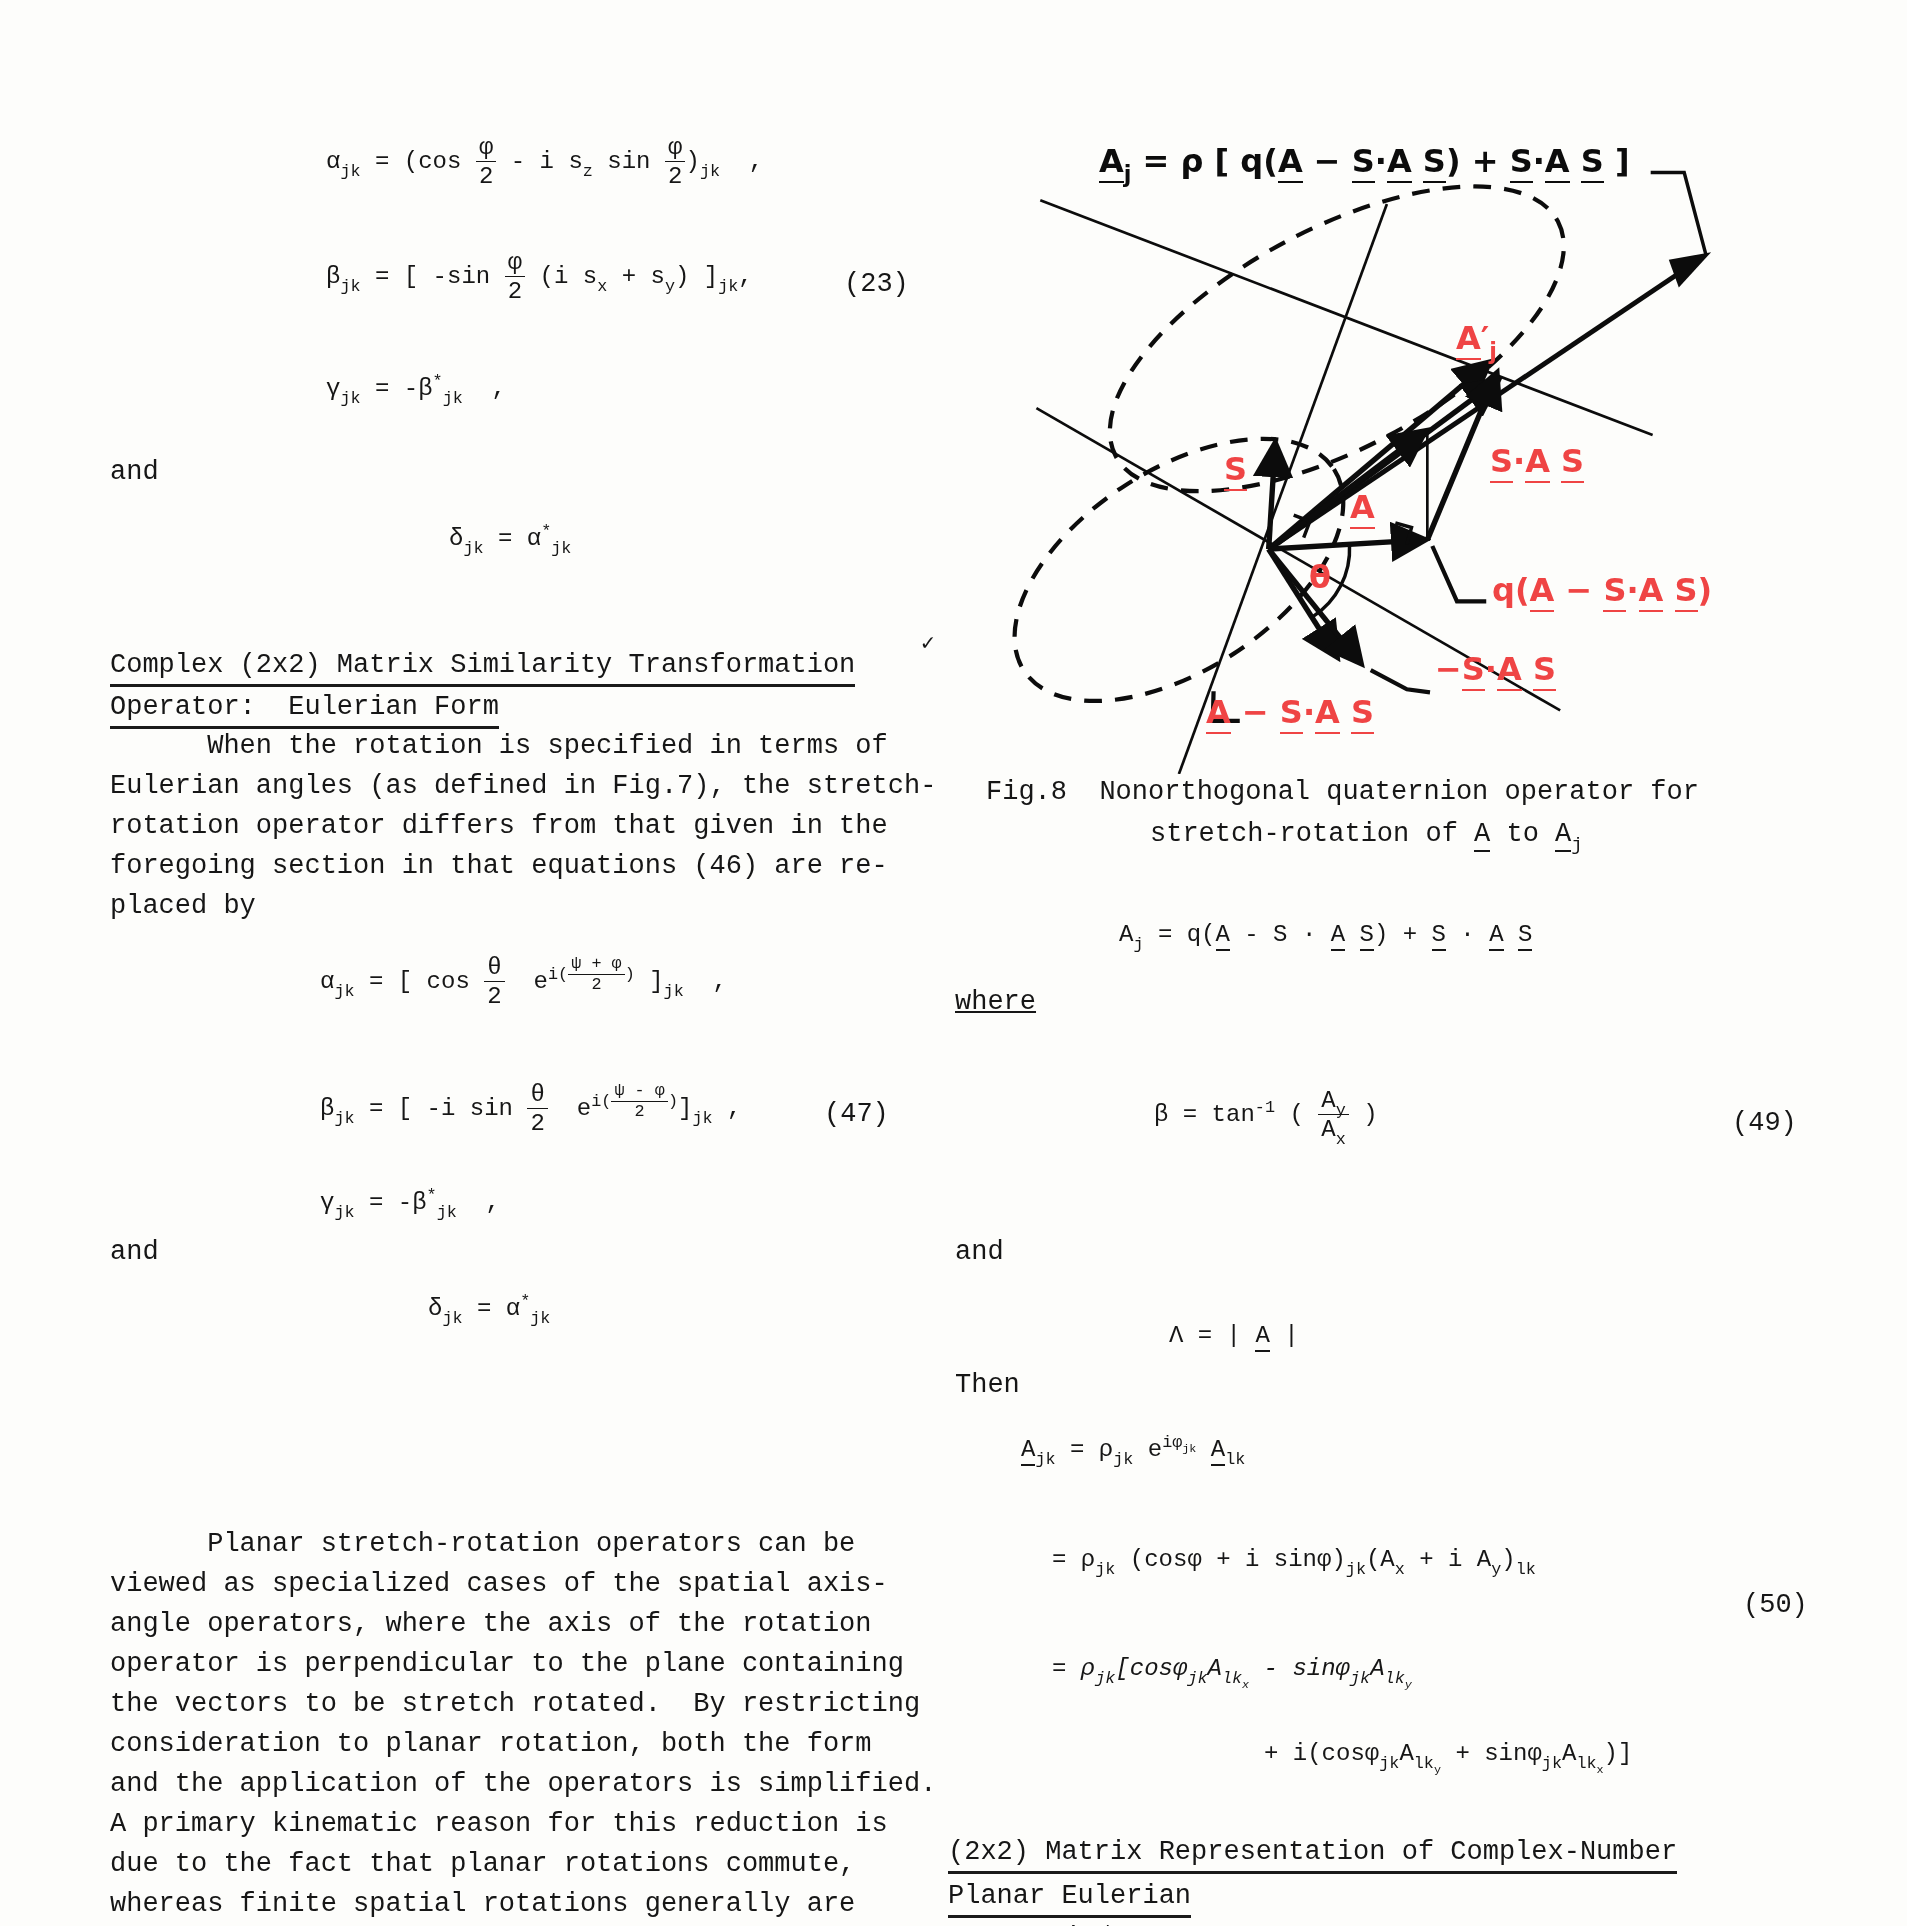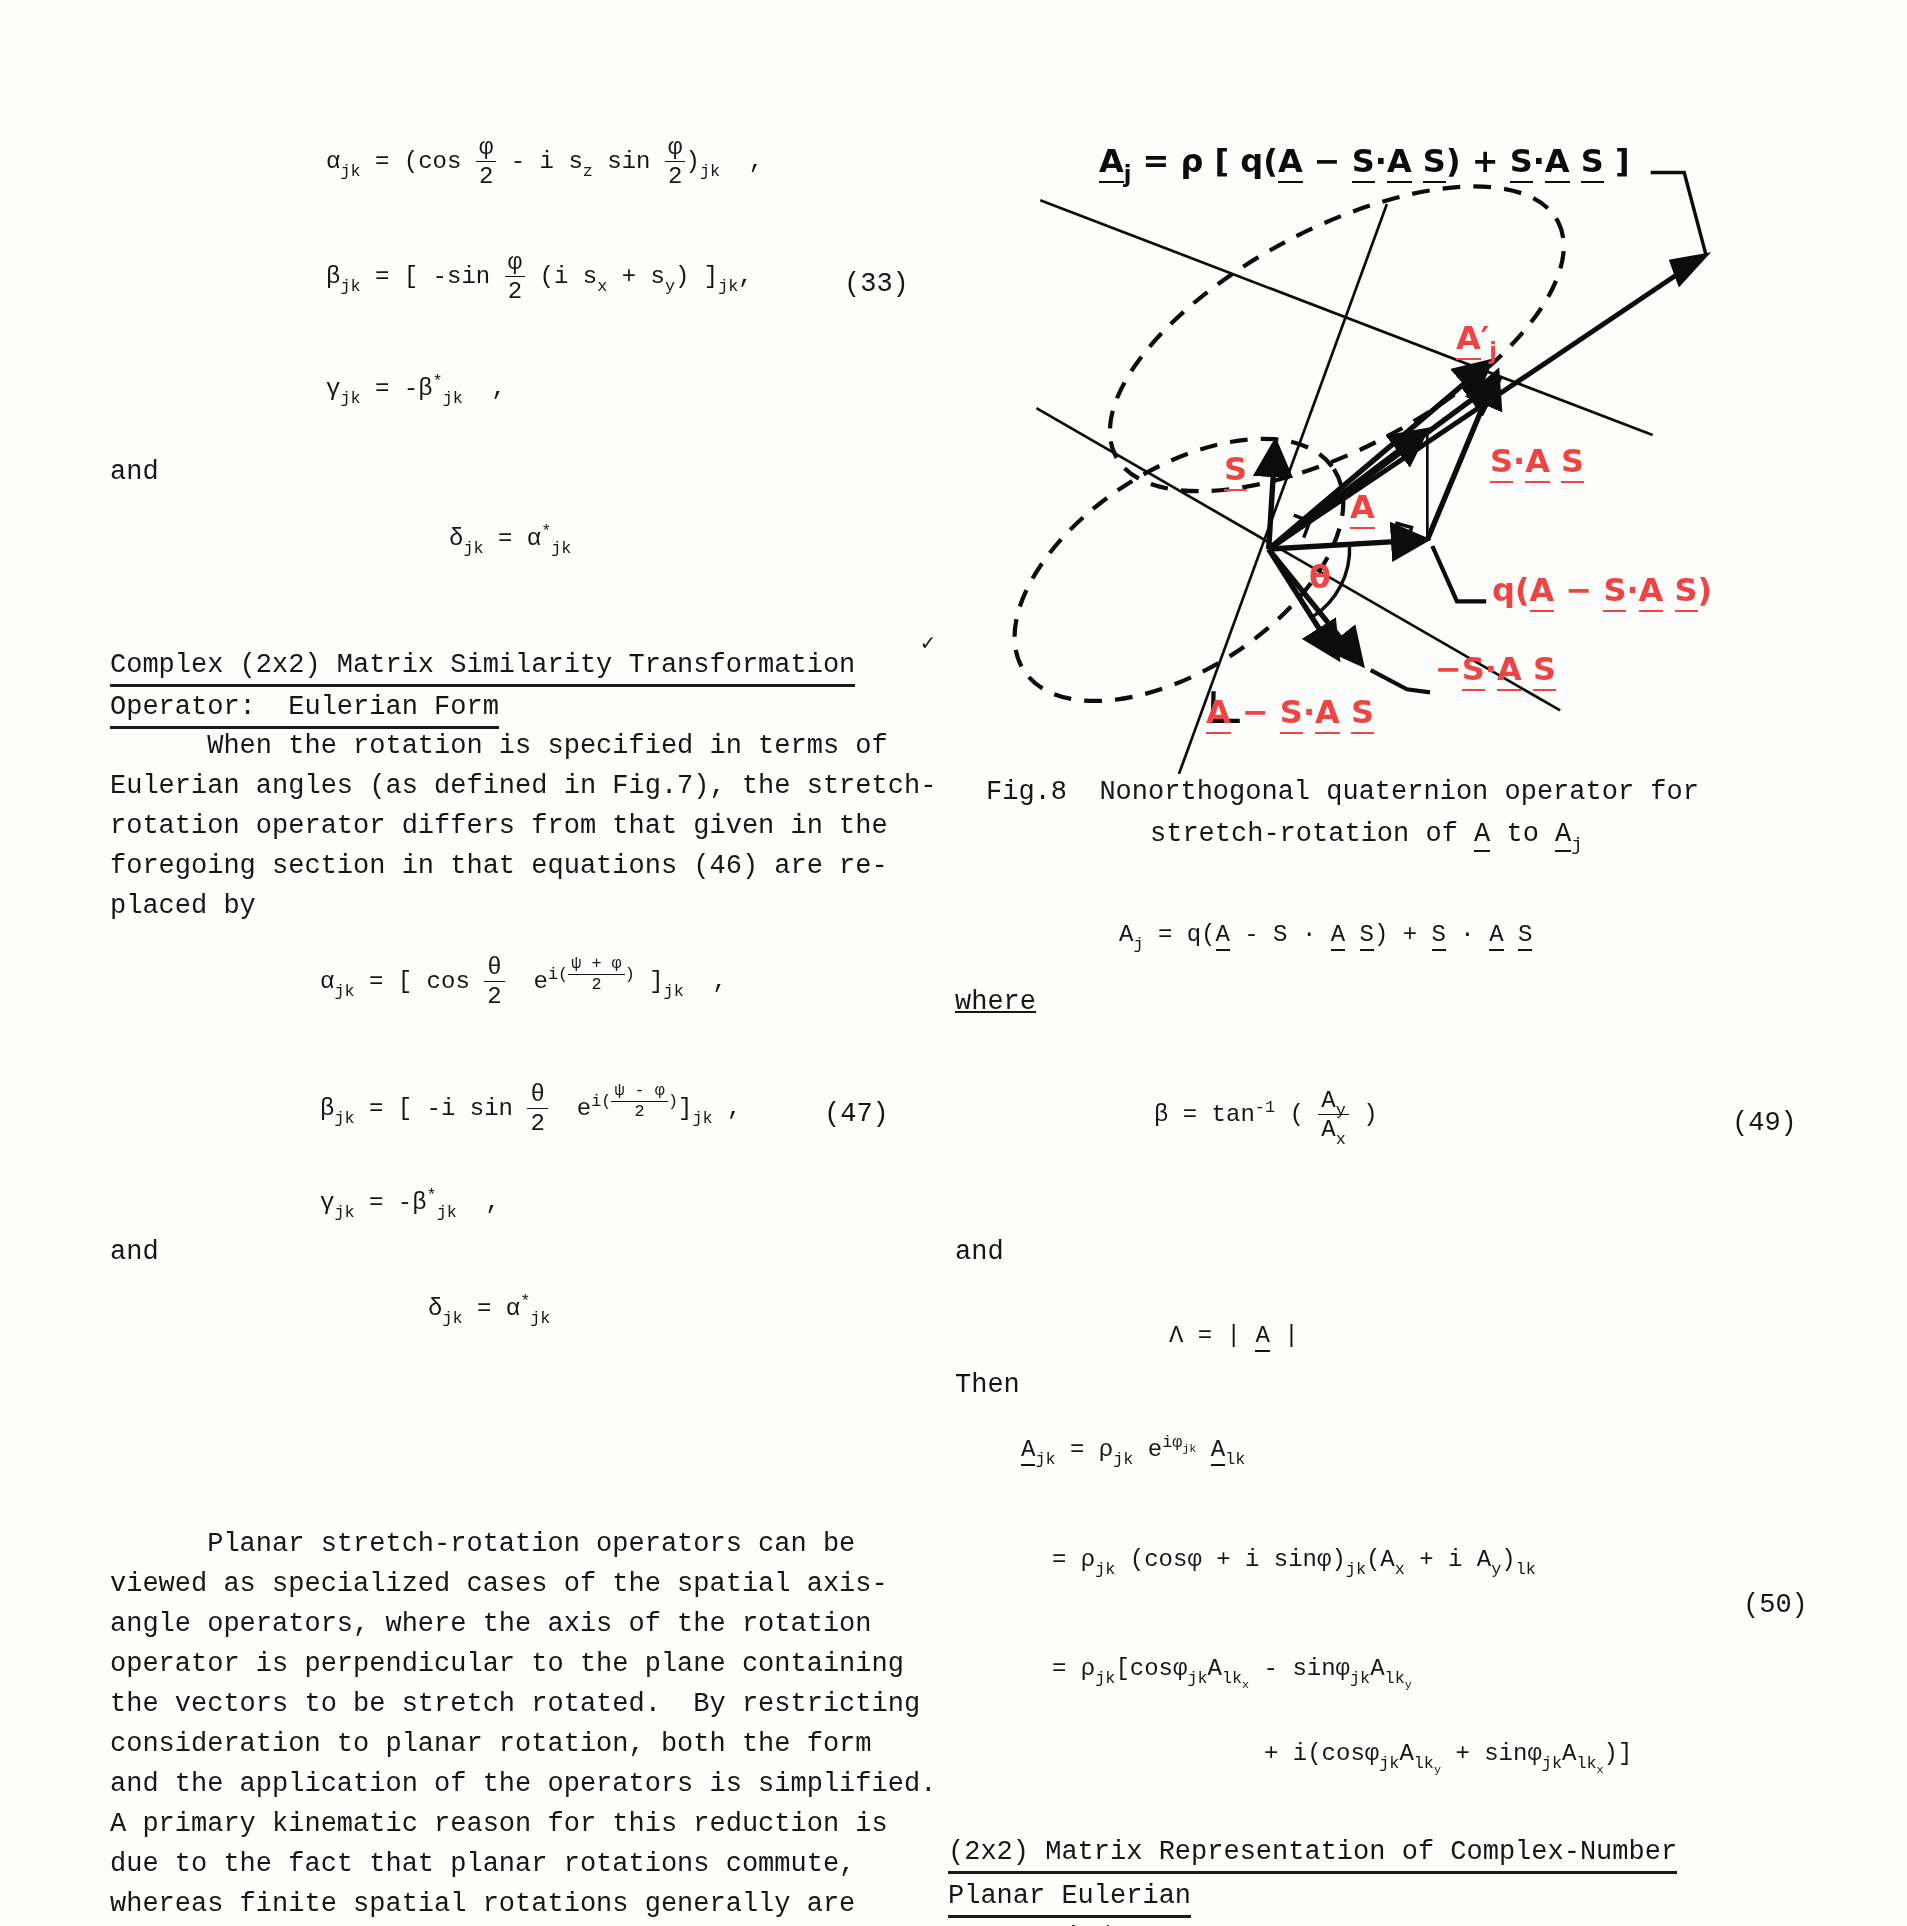--- a/index.html
+++ b/index.html
@@ -21,21 +21,21 @@
   .frac .fd{display:block;padding-top:1.2px;}
   svg line,svg path,svg ellipse,svg polyline{vector-effect:none;}
 </style>
 </head>
 <body>
 
 <div id="page">
 
   <div class="t eq" style="left:326px;top:135px;">α<sub>jk</sub> = (cos <span class="frac"><span class="fn">φ</span><span class="fd">2</span></span> - i s<sub>z</sub> sin <span class="frac"><span class="fn">φ</span><span class="fd">2</span></span>)<sub>jk</sub>  ,</div>
   <div class="t eq" style="left:326px;top:250px;">β<sub>jk</sub> = [ -sin <span class="frac"><span class="fn">φ</span><span class="fd">2</span></span> (i s<sub>x</sub> + s<sub>y</sub>) ]<sub>jk</sub>,</div>
-  <div class="t" style="left:844px;top:270px;">(33)</div>
+  <div class="t" style="left:844px;top:270px;">(23)</div>
   <div class="t eq" style="left:326px;top:376px;">γ<sub>jk</sub> = -β<sup>*</sup><sub>jk</sub>  ,</div>
   <div class="t" style="left:110px;top:458px;">and</div>
   <div class="t eq" style="left:449px;top:526px;">δ<sub>jk</sub> = α<sup>*</sup><sub>jk</sub></div>
 
   <div class="t" style="left:110px;top:651px;"><span class="hd">Complex (2x2) Matrix Similarity Transformation</span></div>
   <div class="t" style="left:921px;top:632px;font-size:23px;">✓</div>
   <div class="t" style="left:110px;top:693px;"><span class="hd">Operator:  Eulerian Form</span></div>
 
   <div class="t para" style="left:110px;top:726px;">      When the rotation is specified in terms of
 Eulerian angles (as defined in Fig.7), the stretch-
@@ -122,21 +122,21 @@
   <div class="t eq" style="left:1154px;top:1088px;">β = tan<sup>-1</sup> ( <span class="frac"><span class="fn">A<sub>y</sub></span><span class="fd">A<sub>x</sub></span></span> )</div>
   <div class="t" style="left:1732px;top:1109px;">(49)</div>
 
   <div class="t" style="left:955px;top:1238px;">and</div>
   <div class="t eq" style="left:1169px;top:1323px;">Λ = | <span class="vec">A</span> |</div>
 
   <div class="t" style="left:955px;top:1371px;">Then</div>
   <div class="t eq" style="left:1021px;top:1437px;"><span class="vec">A</span><sub>jk</sub> = ρ<sub>jk</sub> e<sup>iφ<sub>jk</sub></sup> <span class="vec">A</span><sub>lk</sub></div>
   <div class="t eq" style="left:1052px;top:1547px;">= ρ<sub>jk</sub> (cosφ + i sinφ)<sub>jk</sub>(A<sub>x</sub> + i A<sub>y</sub>)<sub>lk</sub></div>
   <div class="t" style="left:1743px;top:1591px;">(50)</div>
-  <div class="t eq" style="left:1052px;top:1656px;">= ρ<sub>jk</sub>[cosφ<sub>jk</sub>A<sub>lk<sub>x</sub></sub> - sinφ<sub>jk</sub>A<sub>lk<sub>y</sub></sub></div>
+  <div class="t eq" style="left:1052px;top:1656px;font-style:italic;">= ρ<sub>jk</sub>[cosφ<sub>jk</sub>A<sub>lk<sub>x</sub></sub> - sinφ<sub>jk</sub>A<sub>lk<sub>y</sub></sub></div>
   <div class="t eq" style="left:1264px;top:1741px;">+ i(cosφ<sub>jk</sub>A<sub>lk<sub>y</sub></sub> + sinφ<sub>jk</sub>A<sub>lk<sub>x</sub></sub>)]</div>
 
   <div class="t" style="left:948px;top:1838px;"><span class="hd">(2x2) Matrix Representation of Complex-Number</span></div>
   <div class="t" style="left:948px;top:1882px;"><span class="hd">Planar Eulerian</span></div>
   <div class="t" style="left:1069px;top:1922px;">Let</div>
 
 </div>
 
 
 </body></html>

